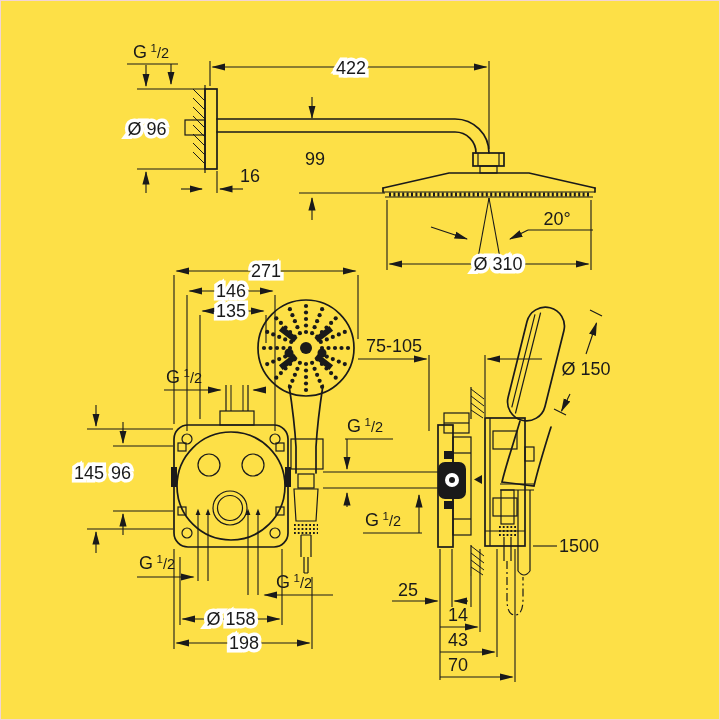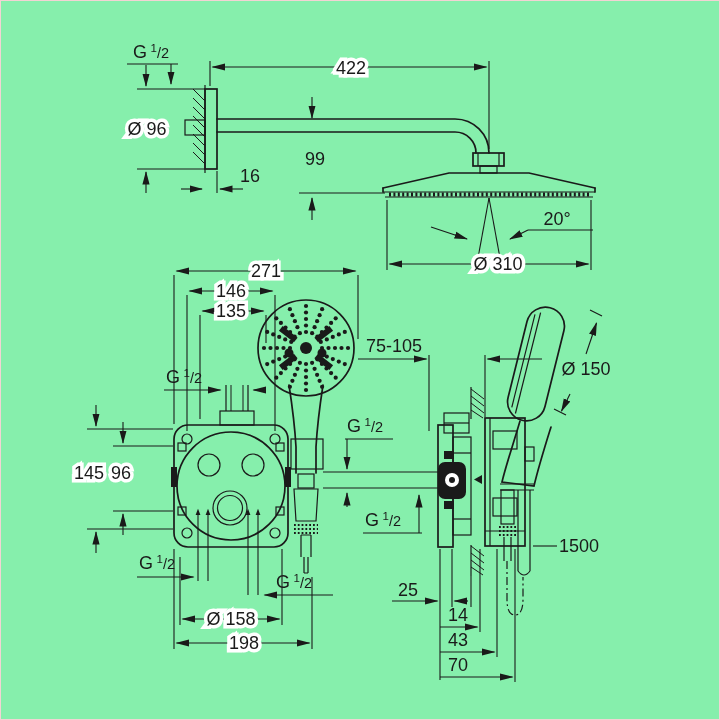--- a/index.html
+++ b/index.html
@@ -1,16 +1,16 @@
 <!DOCTYPE html>
 <html><head>
 <meta charset="utf-8">
 <style>
   html,body{margin:0;padding:0;background:#fff;}
-  .page{position:relative;width:720px;height:720px;background:#86efac;
+  .page{position:relative;width:720px;height:720px;background:#fde047;
         border:1px solid #f3d4d4;box-sizing:border-box;
         font-family:"Liberation Sans", sans-serif;}
   svg{display:block;}
   .ol{stroke:#1a1a1a;stroke-width:1.7;fill:none;stroke-linecap:round;}
   .md{stroke:#1a1a1a;stroke-width:1.2;fill:none;}
   .dim{stroke:#1a1a1a;stroke-width:1.1;fill:none;}
   .hatch{stroke:#1a1a1a;stroke-width:1;fill:none;}
   .fillk{fill:#1a1a1a;stroke:none;}
   .speck{stroke:#1a1a1a;stroke-width:4;stroke-dasharray:2 2.4;fill:none;}
   .knurl{stroke:#1a1a1a;stroke-width:2.2;stroke-dasharray:1.8 2;fill:none;}

